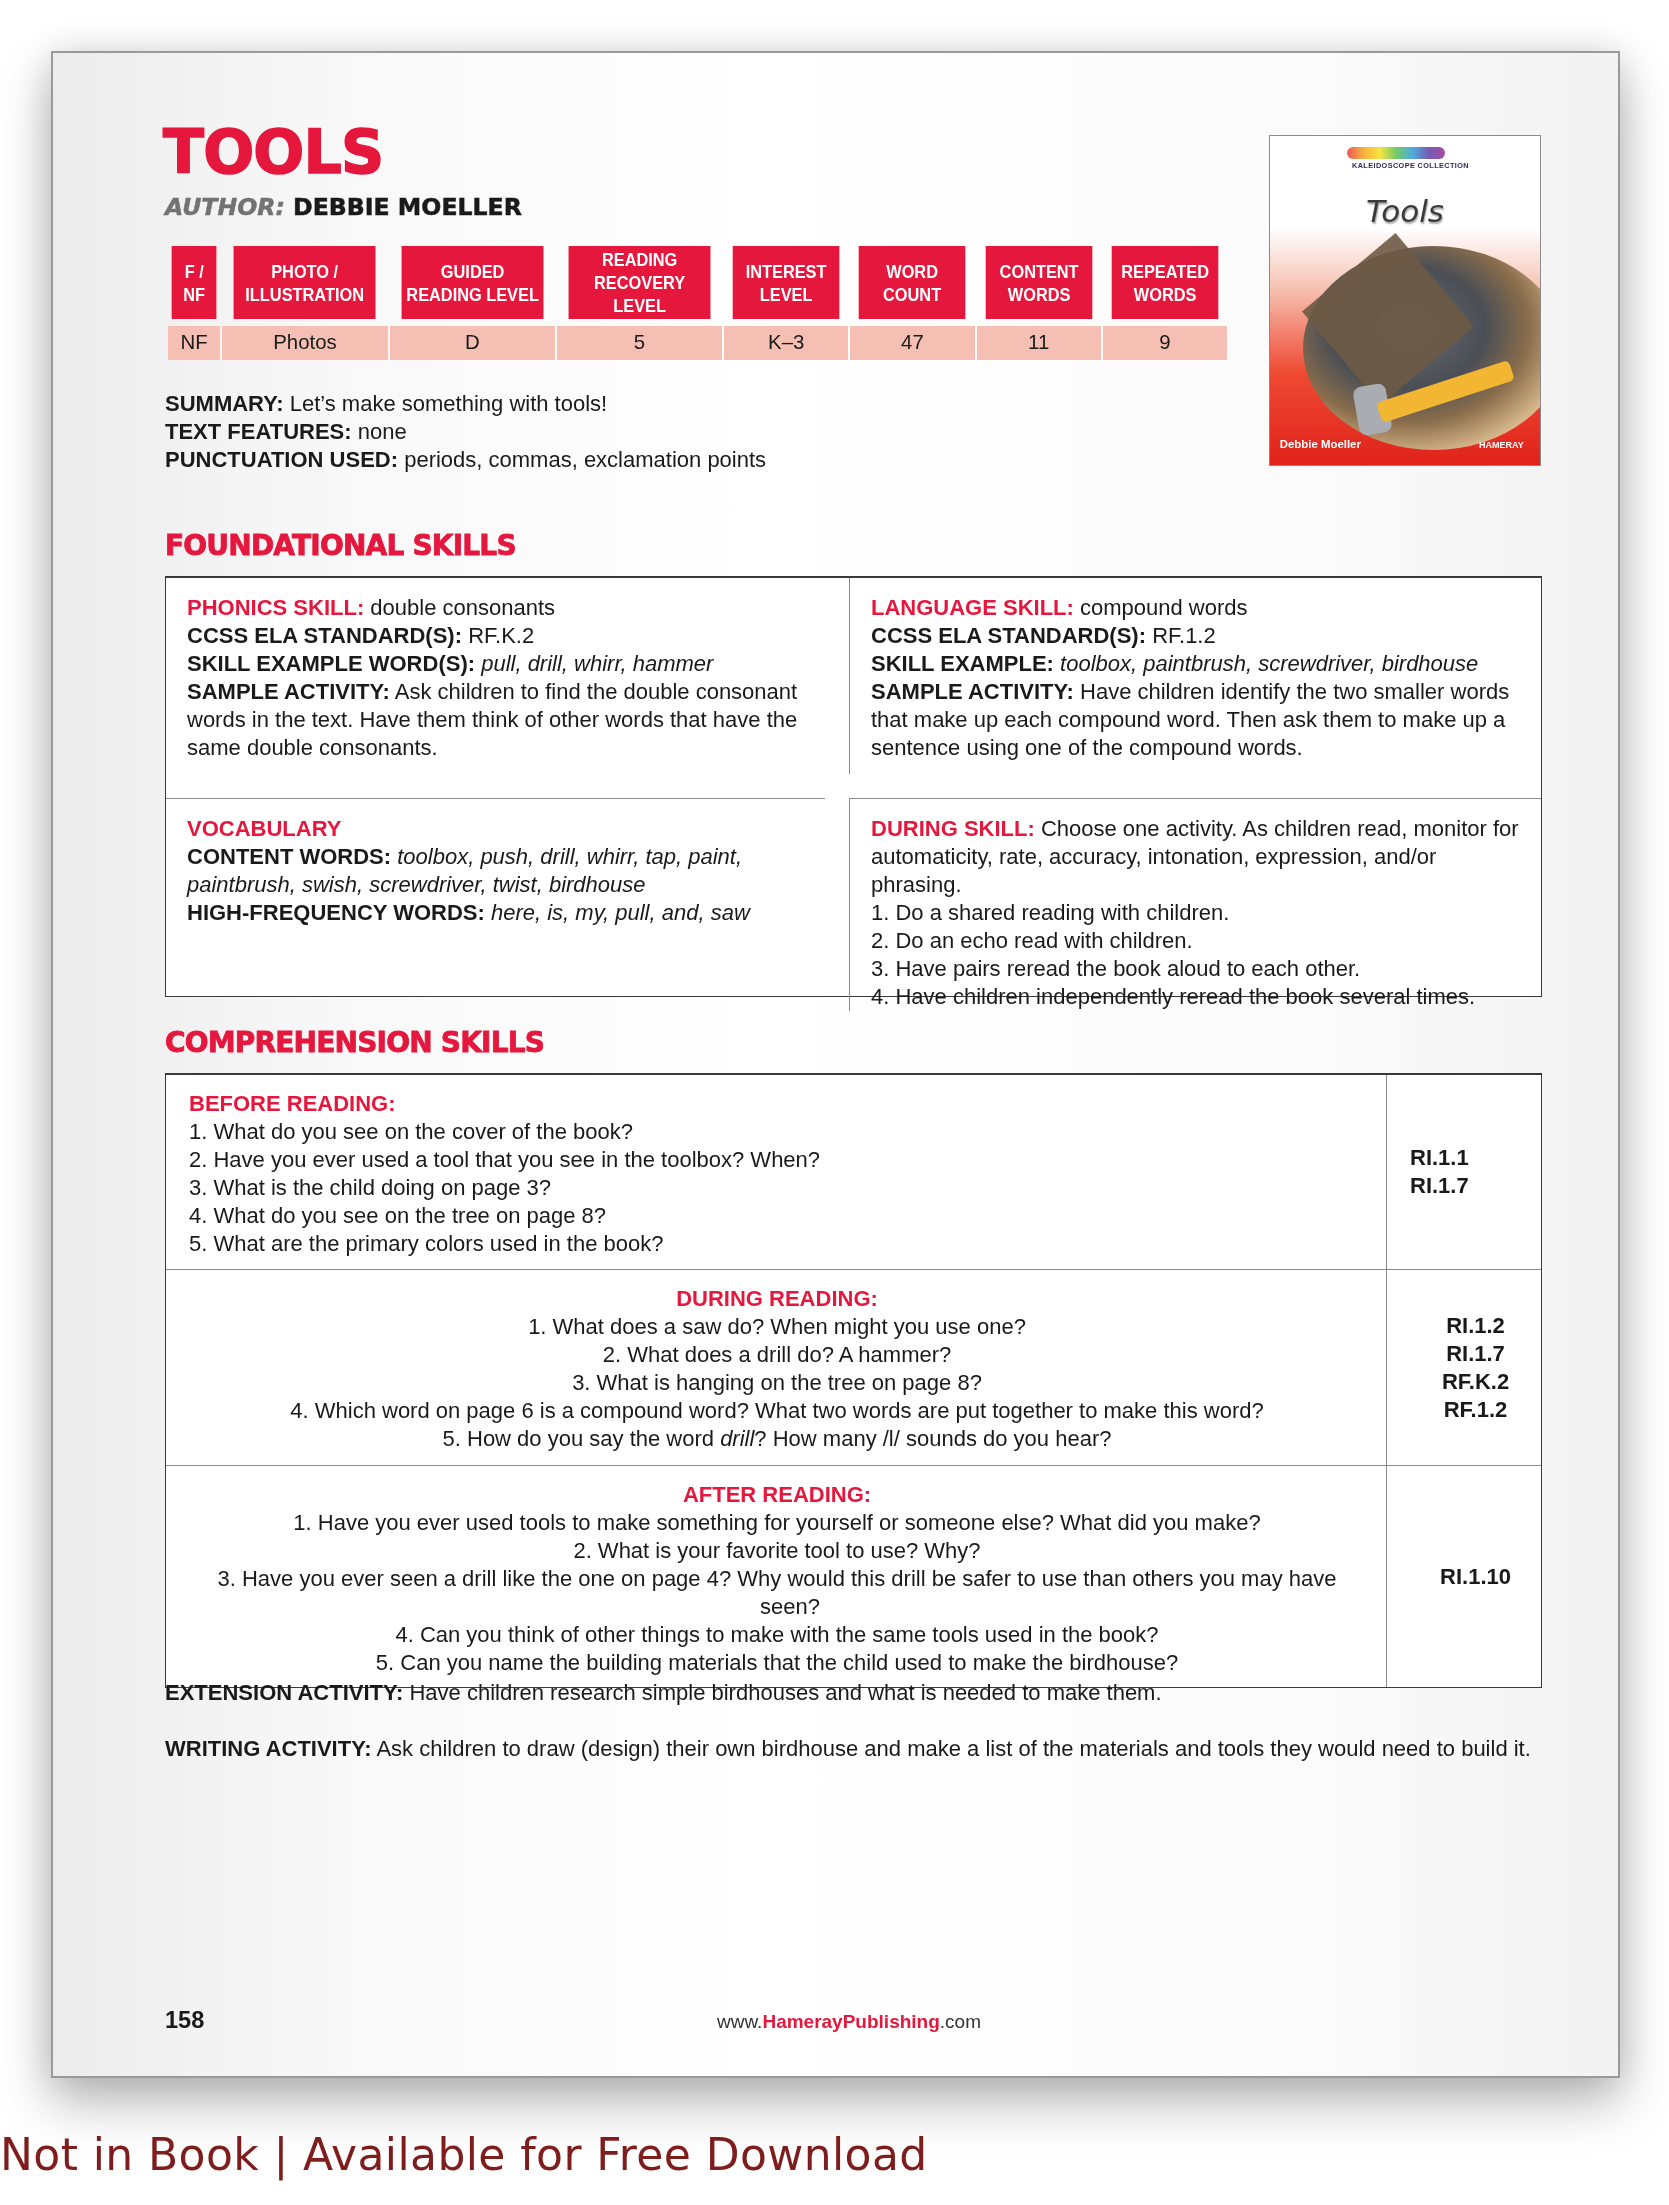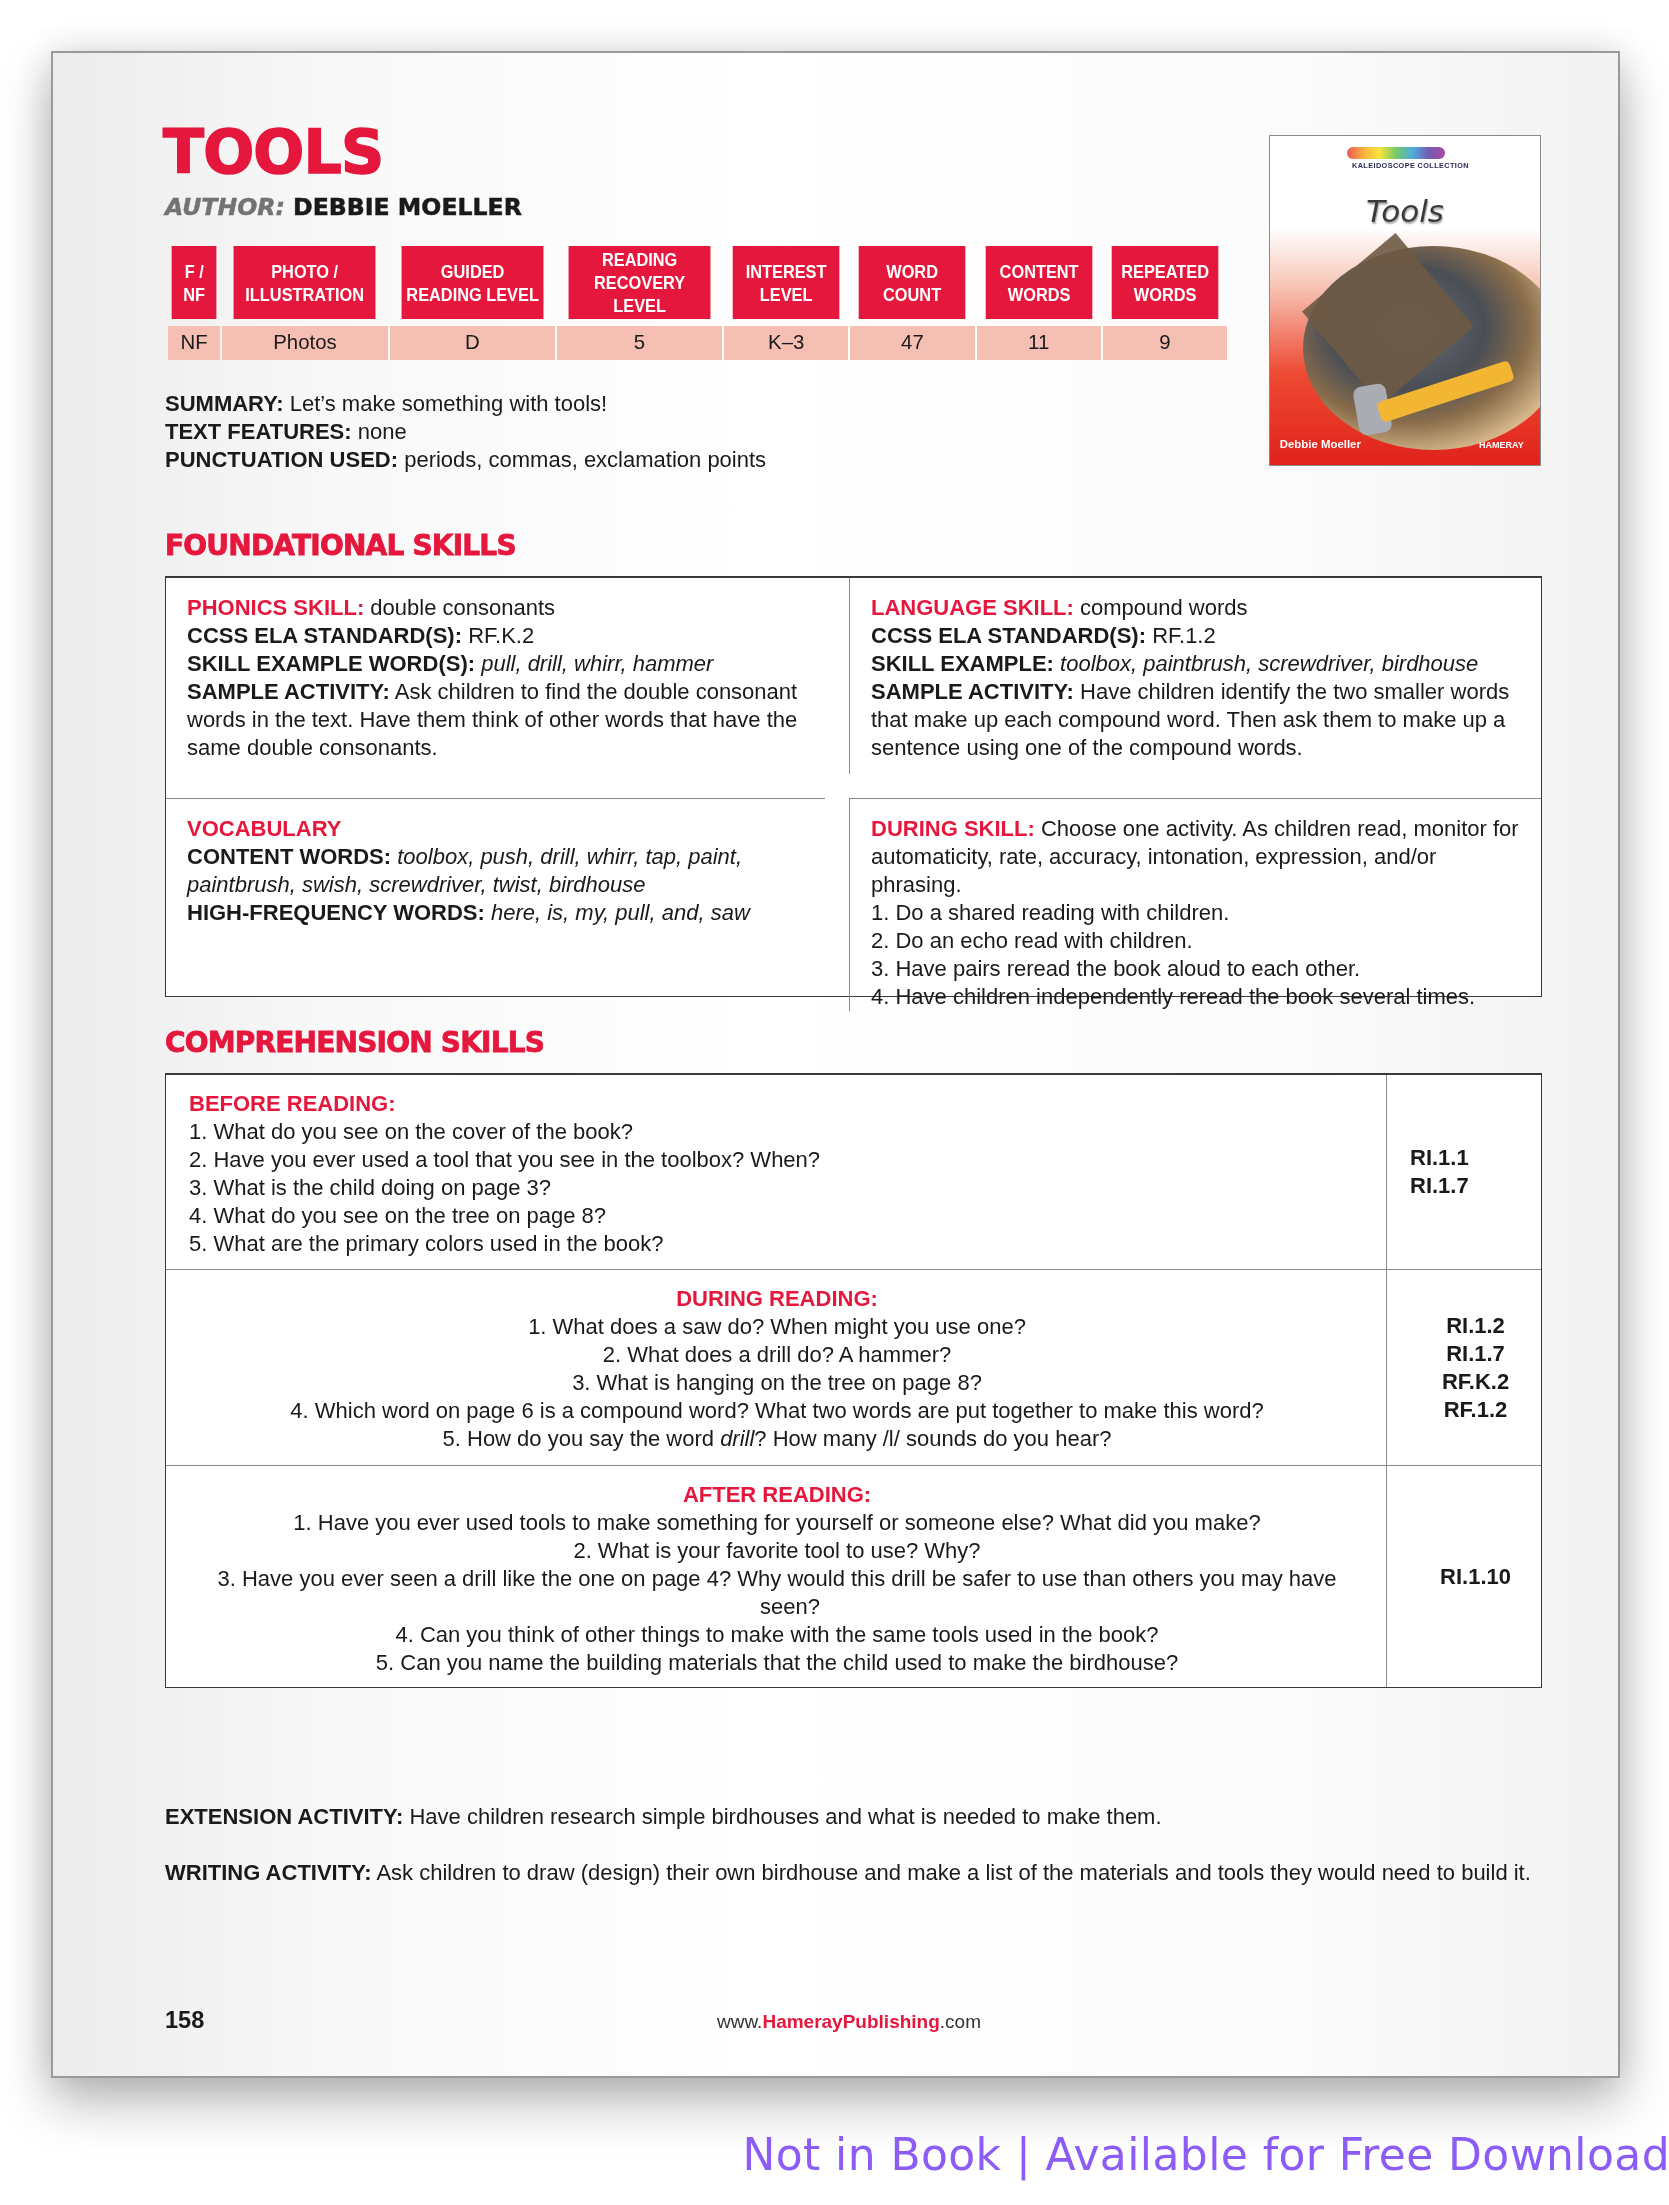--- a/index.html
+++ b/index.html
@@ -82,29 +82,29 @@
     left: 165px; top: 1073px; width: 1377px; border: 1.6px solid #3a3a3a; border-top-width: 2.4px; background: #fff;
   }
   .comp-row { display: flex; }
   .comp-row + .comp-row { border-top: 1.6px solid #8a8a8a; text-align: center; }
   .comp-q { width: 1220px; padding: 14.7px 21px 14.7px 23px; font-size: 22px; line-height: 28px; }
   .comp-s { flex: 1; border-left: 0.8px solid #8a8a8a; display: flex; flex-direction: column; justify-content: center; padding-left: 23px; font-size: 22px; font-weight: bold; line-height: 28px; }
   .comp-q .qh { color: #e5173d; font-weight: bold; }
   .comp-q .q { padding-left: 26px; text-indent: -26px; }
   .comp-q i { font-style: italic; }
 
-  .ext { left: 165px; top: 1803px; width: 1378px; font-size: 22px; line-height: 28px; }
+  .ext { left: 165px; top: 1679px; width: 1378px; font-size: 22px; line-height: 28px; }
   .ext p + p { margin-top: 28px; }
   .ext b { font-weight: bold; }
 
   .pagenum { left: 165px; top: 2007px; font-size: 23.6px; font-weight: bold; }
   .url { left: 717px; top: 2011px; font-size: 19px; color: #333; }
   .url .brand { color: #e5173d; font-weight: bold; }
 
-  .footer-note { left: 0; width: 1670px; top: 2129px; text-align: right; font-family: "DejaVu Sans", sans-serif; font-size: 44px; color: #8b5cf6; letter-spacing: 0.4px; }
+  .footer-note { left: 0; width: 1670px; top: 2129px; text-align: left; font-family: "DejaVu Sans", sans-serif; font-size: 44px; color: #7f1d1d; letter-spacing: 0.4px; }
 </style>
 </head>
 <body>
 
 <div class="page"></div>
 
 <div class="abs title">TOOLS</div>
 <div class="abs author">
   <span class="lbl">AUTHOR:</span>
   <span class="val">DEBBIE MOELLER</span>

